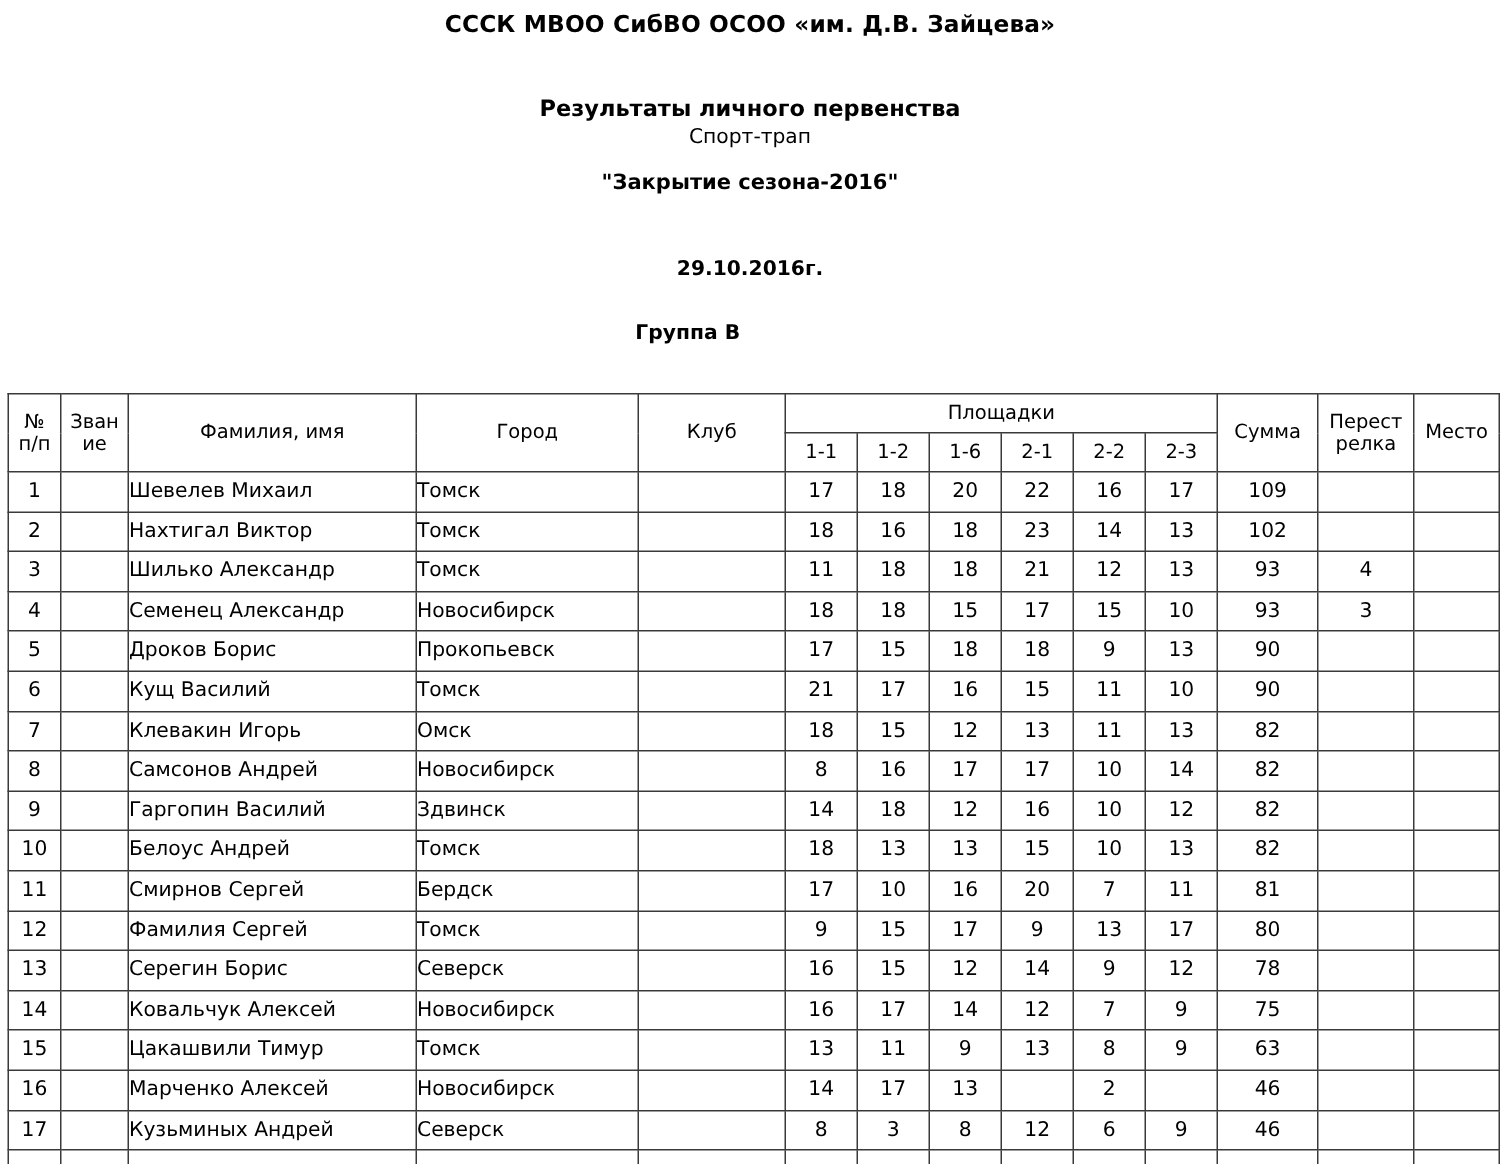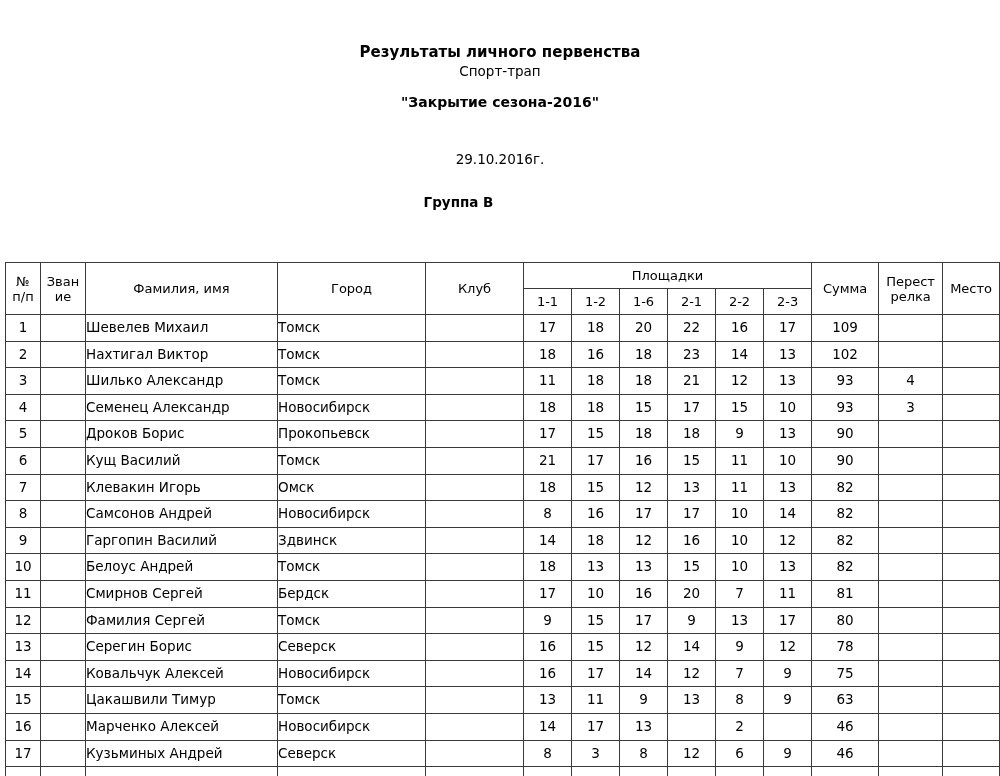--- a/index.html
+++ b/index.html
@@ -45,21 +45,21 @@
     line-height: 18px;
   }
   .doc-event {
     font-size: 14px;
     font-weight: bold;
     line-height: 18px;
     margin-top: 13px;
   }
   .doc-date {
     font-size: 13.5px;
-    font-weight: normal;
+    font-weight: bold;
     line-height: 18px;
     margin-top: 39px;
   }
   .doc-group {
     font-size: 13.5px;
     font-weight: bold;
     line-height: 18px;
     margin-top: 25px;
     text-align: center;
     padding-right: 83px;
@@ -117,20 +117,21 @@
   col.w-sum   { width: 67px;  }
   col.w-shoot { width: 64px;  }
   col.w-place { width: 57px;  }
 </style>
 </head>
 <body>
 
 <div class="page">
 
   <div class="heading">
+    <div class="doc-org">СССК МВОО СибВО ОСОО «им. Д.В. Зайцева»</div>
     <div class="doc-subtitle">Результаты личного первенства</div>
     <div class="doc-discipline">Спорт-трап</div>
     <div class="doc-event">"Закрытие сезона-2016"</div>
     <div class="doc-date">29.10.2016г.</div>
     <div class="doc-group">Группа В</div>
   </div>
 
   <div class="table-wrap">
     <table class="results">
       <colgroup>

